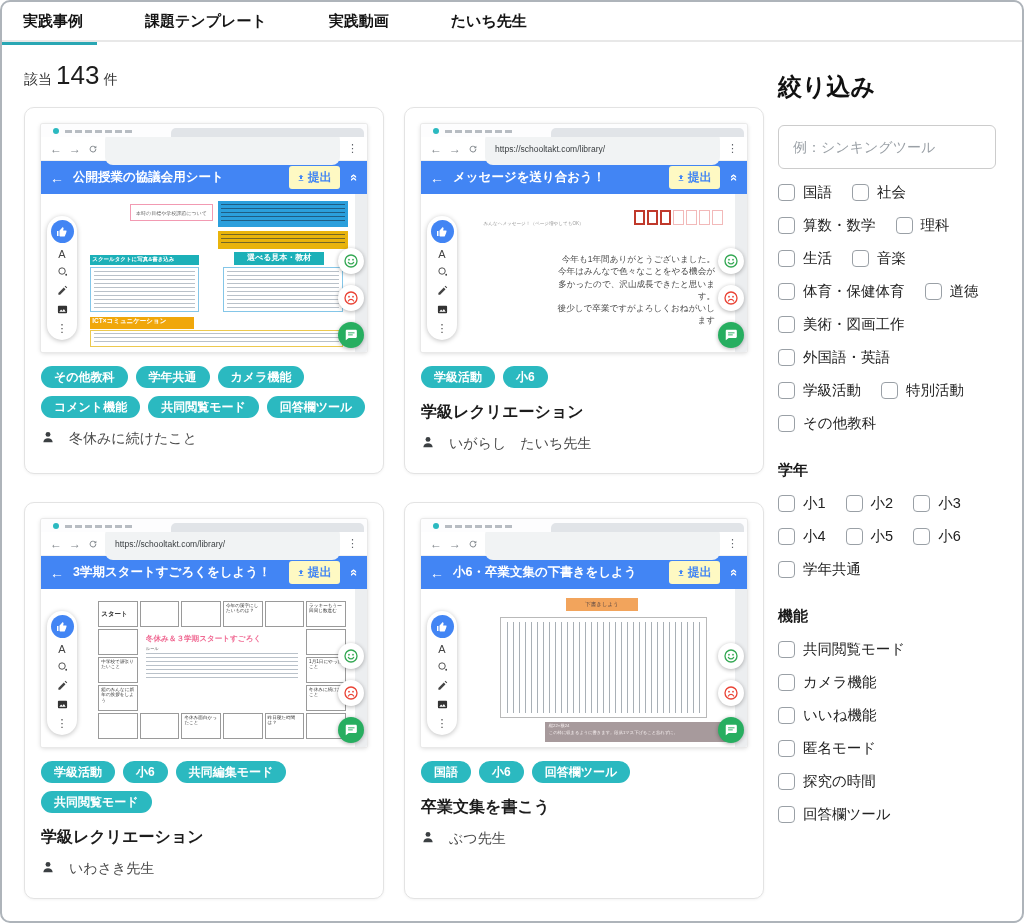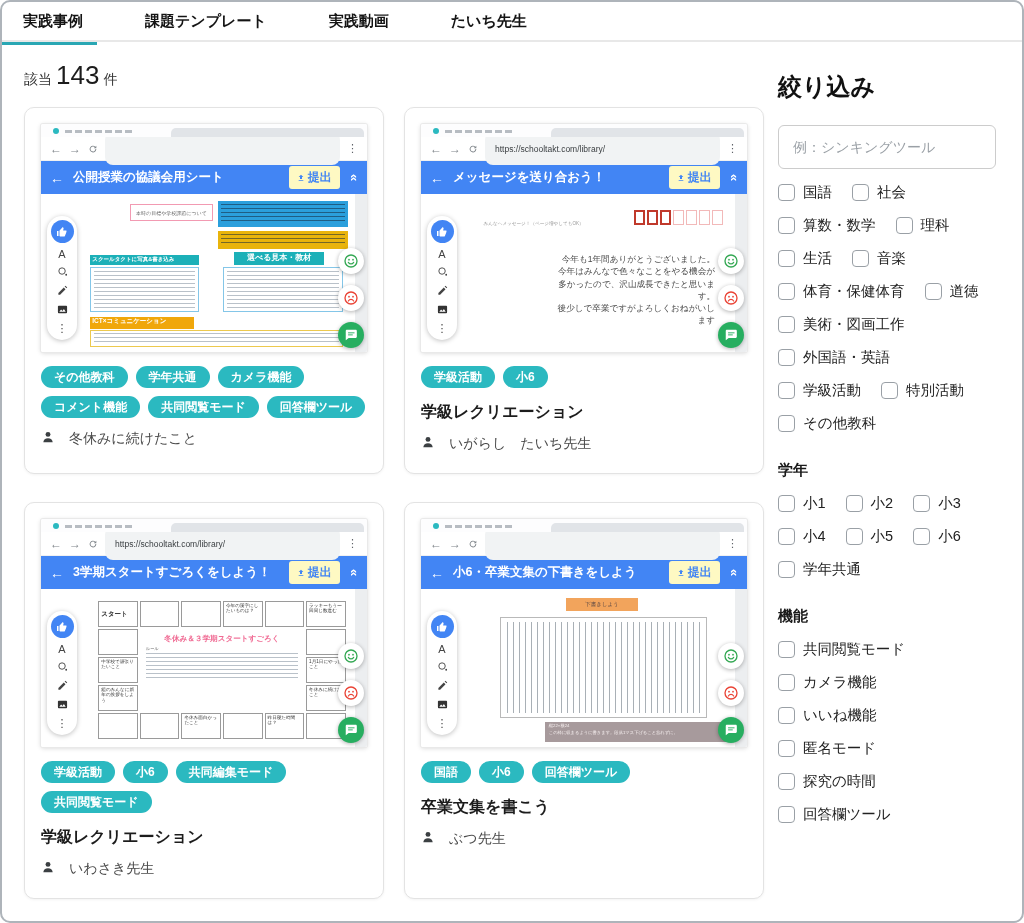--- a/index.html
+++ b/index.html
@@ -75,21 +75,21 @@
   .c2-squares { position:absolute; right:3%; top:7%; display:flex; gap:2px; }
   .c2-sq { width:11px; height:15px; border:1px solid #f2b9b9; background:#fff; }
   .c2-sq.dark { border:2px solid #c0392b; }
   .c2-msg { position:absolute; left:11%; top:36%; right:6%; font-size:8.6px; color:#4a4a4a; line-height:1.42; white-space:pre-line;text-align:right; }
 
   
   .sugoroku { position:absolute; left:5%; right:2%; top:4%; bottom:3%; display:grid; grid-template-columns:repeat(6,1fr); grid-template-rows:repeat(5,1fr); gap:2px; font-size:4.6px; color:#333; }
   .sg-cell { border:1px solid #9a9a9a; background:#fff; padding:1px 2px; overflow:hidden; line-height:1.2; }
   .sg-cell.big { font-size:6.5px; font-weight:bold; display:flex; align-items:center; }
   .sg-center { grid-column:2/6; grid-row:2/5; padding:2px 6px; overflow:hidden; }
-  .sg-title { color:#f06a93; font-weight:bold; font-size:7.6px; text-align:center; margin:3px 0 2px; white-space:nowrap; overflow:hidden; }
+  .sg-title { color:#f06a93; font-weight:bold; font-size:7.6px; margin:3px 0 2px; white-space:nowrap; overflow:hidden; }
   .sg-rule { font-size:4.2px; color:#555; }
   .sg-rulelines { height:26px; margin-top:2px; }
 
   
   .c4-label { position:absolute; left:38%; top:2%; width:27%; height:9%; background:#f2a45c; color:#544; font-size:5.5px; display:flex; align-items:center; justify-content:center; overflow:hidden; white-space:nowrap; }
   .c4-page { position:absolute; left:13%; right:9%; top:15%; bottom:17%; border:1px solid #b9b9b9; background:#fff; padding:4px 3px; }
   .c4-cols { width:100%; height:100%; background:repeating-linear-gradient(to left,transparent 0 3px,#a9b0b6 3px 4px,transparent 4px 6px); }
   .c4-bar { position:absolute; left:30%; right:0; bottom:1%; height:13%; background:#a79a9c; color:#f7f0f0; font-size:4.3px; line-height:1.5; padding:1px 4px; overflow:hidden; }
 
   

